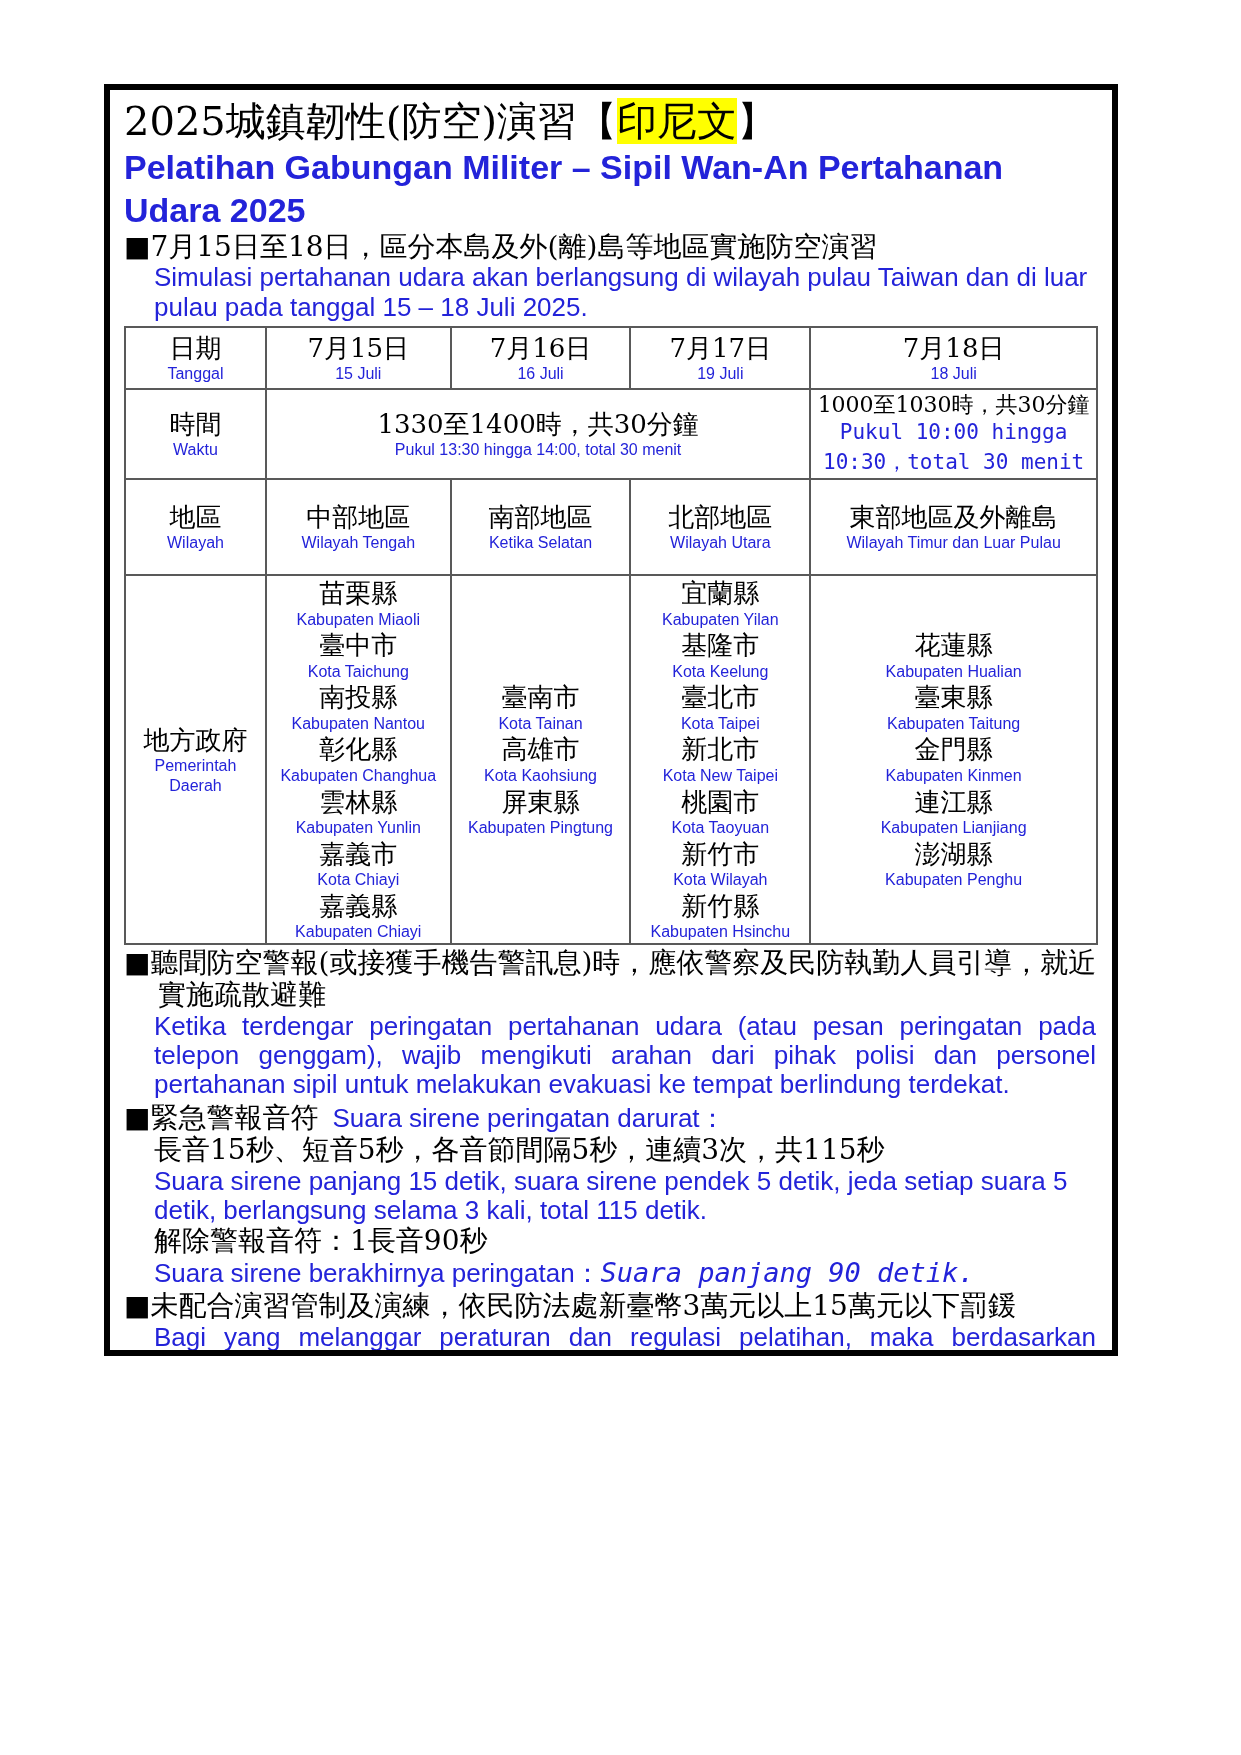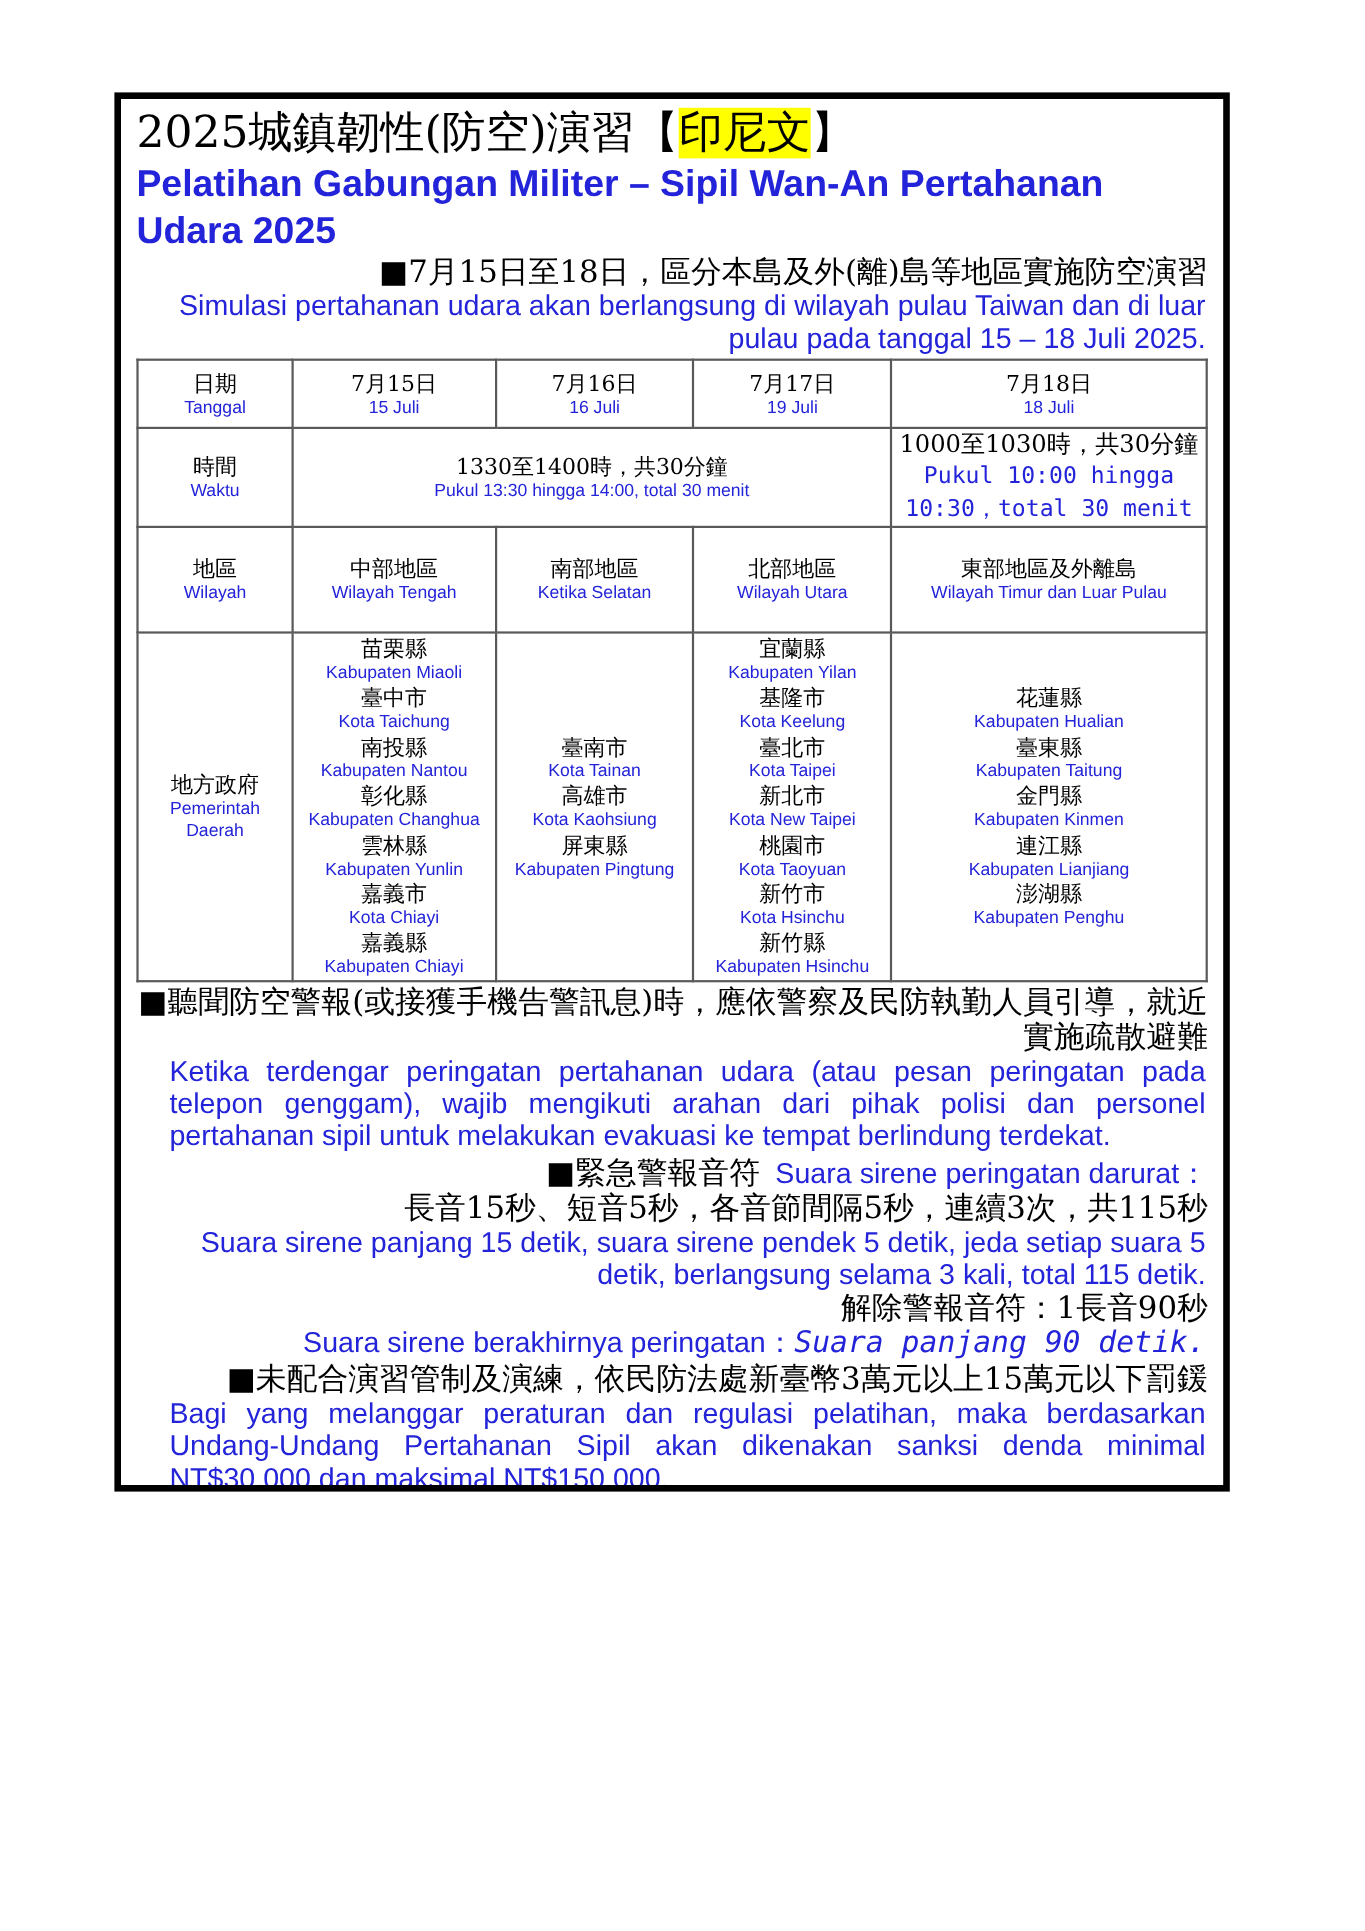--- a/index.html
+++ b/index.html
@@ -11,34 +11,34 @@
   }
   
   .zhfont{font-family:"DejaVu Serif","Liberation Serif",serif;color:#000;}
   .idfont{font-family:"Liberation Sans","DejaVu Sans",sans-serif;color:#2323d9;}
   .monofont{font-family:"DejaVu Sans Mono","Liberation Mono",monospace;color:#2323d9;}
 
   .title-zh{font-size:40px;line-height:1.25;margin:0;font-weight:normal;}
   .title-zh .hl{background:#ffff00;}
   .title-id{font-size:34px;line-height:1.25;margin:0;font-weight:bold;color:#2323d9;}
 
-  p{margin:0;text-align:right;}
+  p{margin:0;}
   .para-zh{font-size:28px;line-height:1.16;}
   .para-id{font-size:26px;line-height:1.13;margin-left:30px;margin-right:2px;}
   .justify{text-align:justify;}
   .hang{padding-left:34px;text-indent:-34px;}
   .indent-zh{margin-left:30px;}
   .mixed-line{font-size:28px;line-height:1.16;}
   .mixed-line .idpart{font-size:26px;margin-left:14px;}
   .mono-inline{font-size:27px;font-style:italic;}
 
   
   table.sched{border-collapse:collapse;width:100%;margin-top:4px;table-layout:fixed;}
   table.sched td{border:2px solid #595959;padding:1px 4px;text-align:center;vertical-align:middle;box-sizing:border-box;}
-  .tzh{font-family:"DejaVu Serif","Liberation Serif",serif;color:#000;font-size:20px;line-height:1.24;}
+  .tzh{font-family:"DejaVu Serif","Liberation Serif",serif;color:#000;font-size:26px;line-height:1.24;}
   .tid{font-family:"Liberation Sans","DejaVu Sans",sans-serif;color:#2323d9;font-size:16px;line-height:1.24;}
   .tmono{font-family:"DejaVu Sans Mono","Liberation Mono",monospace;color:#2323d9;font-size:21px;line-height:1.4;}
   .tzh-east{font-size:22px;}
   tr.r-date{height:62px;}
   tr.r-time{height:86px;}
   tr.r-region{height:96px;}
   td.gov-cell{vertical-align:top;padding-top:3px;}
   .sect{margin-top:2px;}
 </style>
 </head>
@@ -154,21 +154,21 @@
             <div class="tid">Kabupaten Yilan</div>
             <div class="tzh">基隆市</div>
             <div class="tid">Kota Keelung</div>
             <div class="tzh">臺北市</div>
             <div class="tid">Kota Taipei</div>
             <div class="tzh">新北市</div>
             <div class="tid">Kota New Taipei</div>
             <div class="tzh">桃園市</div>
             <div class="tid">Kota Taoyuan</div>
             <div class="tzh">新竹市</div>
-            <div class="tid">Kota Hsinchu</div>
+            <div class="tid">Kota Wilayah</div>
             <div class="tzh">新竹縣</div>
             <div class="tid">Kabupaten Hsinchu</div>
           </td>
       <td class="gov-cell">
             <div class="tzh">花蓮縣</div>
             <div class="tid">Kabupaten Hualian</div>
             <div class="tzh">臺東縣</div>
             <div class="tid">Kabupaten Taitung</div>
             <div class="tzh">金門縣</div>
             <div class="tid">Kabupaten Kinmen</div>

